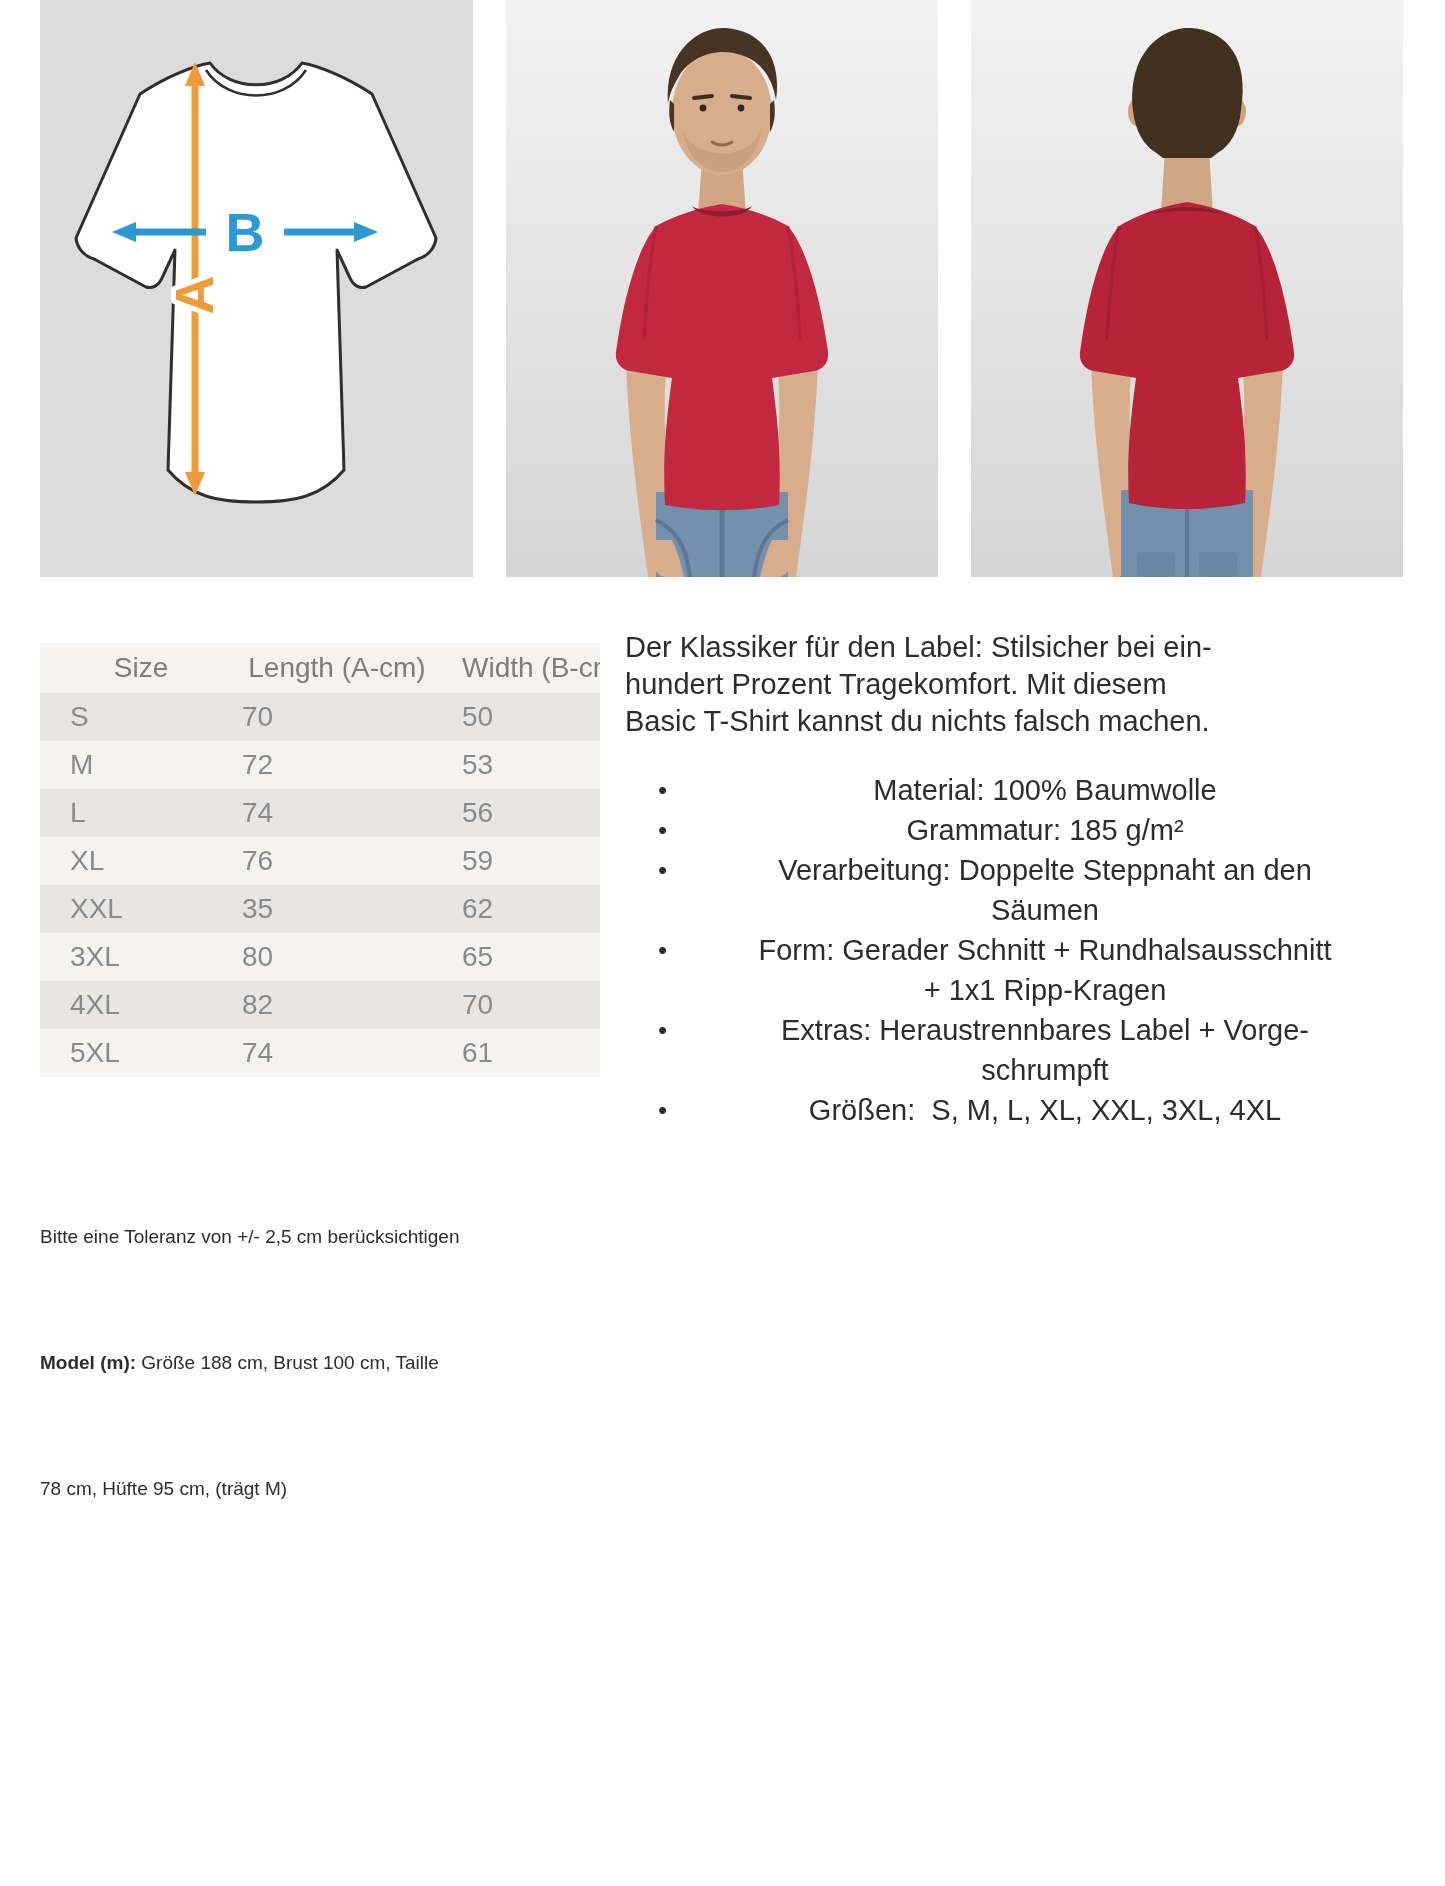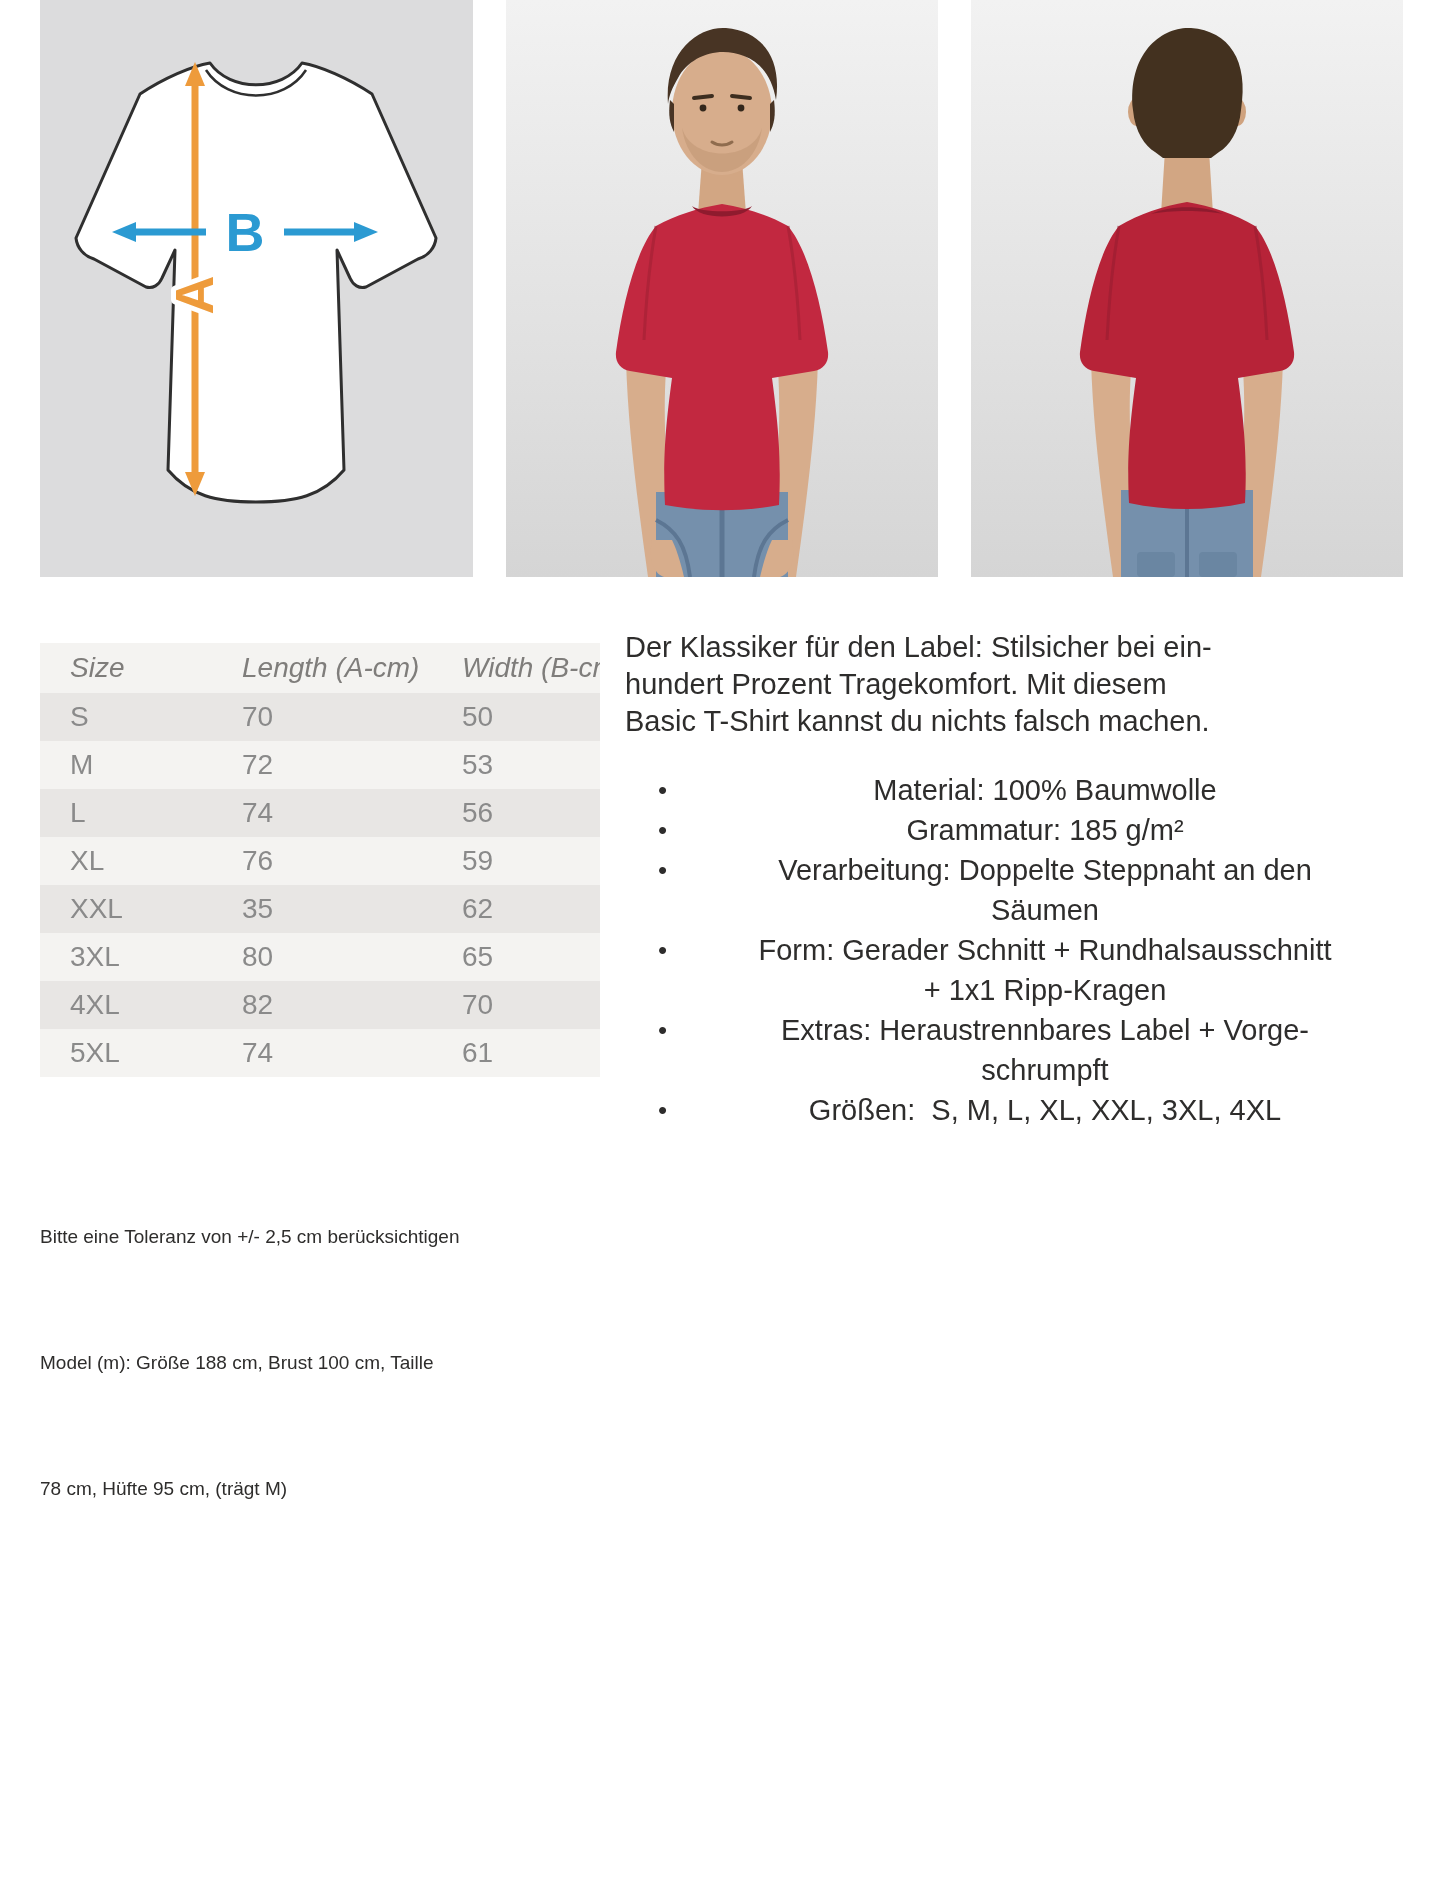--- a/index.html
+++ b/index.html
@@ -12,28 +12,28 @@
   .img svg{display:block;width:100%;height:100%;}
   #img-diagram{left:40px;width:433px;}
   #img-front{left:506px;width:432px;}
   #img-back{left:971px;width:432px;}
   
   .size-table{
     position:absolute;left:40px;top:643px;width:560px;
     border-collapse:collapse;table-layout:fixed;font-size:28px;color:#8a8a8a;
   }
   .size-table col.c1{width:172px;} .size-table col.c2{width:220px;} .size-table col.c3{width:168px;}
-  .size-table th{height:50px;font-weight:400;text-align:left;color:#7f7d7b;background:#f4f3f1;font-style:italic;}
+  .size-table th{height:50px;font-weight:400;text-align:center;color:#7f7d7b;background:#f4f3f1;}
   .size-table td{height:48px;}
   .size-table th,.size-table td{padding:0 0 0 30px;vertical-align:middle;white-space:nowrap;overflow:hidden;}
   .size-table tr.dark td{background:#e8e6e4;}
   .size-table tr.light td{background:#f4f3f1;}
   
   .note{position:absolute;left:40px;top:1132px;width:600px;font-size:19px;line-height:42px;white-space:pre-wrap;}
-  .note .bold{font-weight:400;margin-top:43px;}
+  .note .bold{font-weight:700;margin-top:43px;}
   
   .intro{position:absolute;left:625px;top:629px;width:760px;font-size:29px;line-height:37px;}
   .intro .line{white-space:pre-wrap;}
   .details{position:absolute;left:625px;top:770px;width:780px;margin:0;padding:0;list-style:none;
            font-size:29px;line-height:40px;}
   .details li{position:relative;padding-left:60px;margin:0;}
   .details .dot{position:absolute;left:33px;top:0;font-size:26px;color:#2e2d2c;}
   .details .bline{white-space:pre-wrap;text-align:center;}
   
   .dimtext{font-family:"Liberation Sans",sans-serif;font-weight:700;font-size:54px;paint-order:stroke;stroke:#ffffff;stroke-width:10px;stroke-linejoin:round;}

